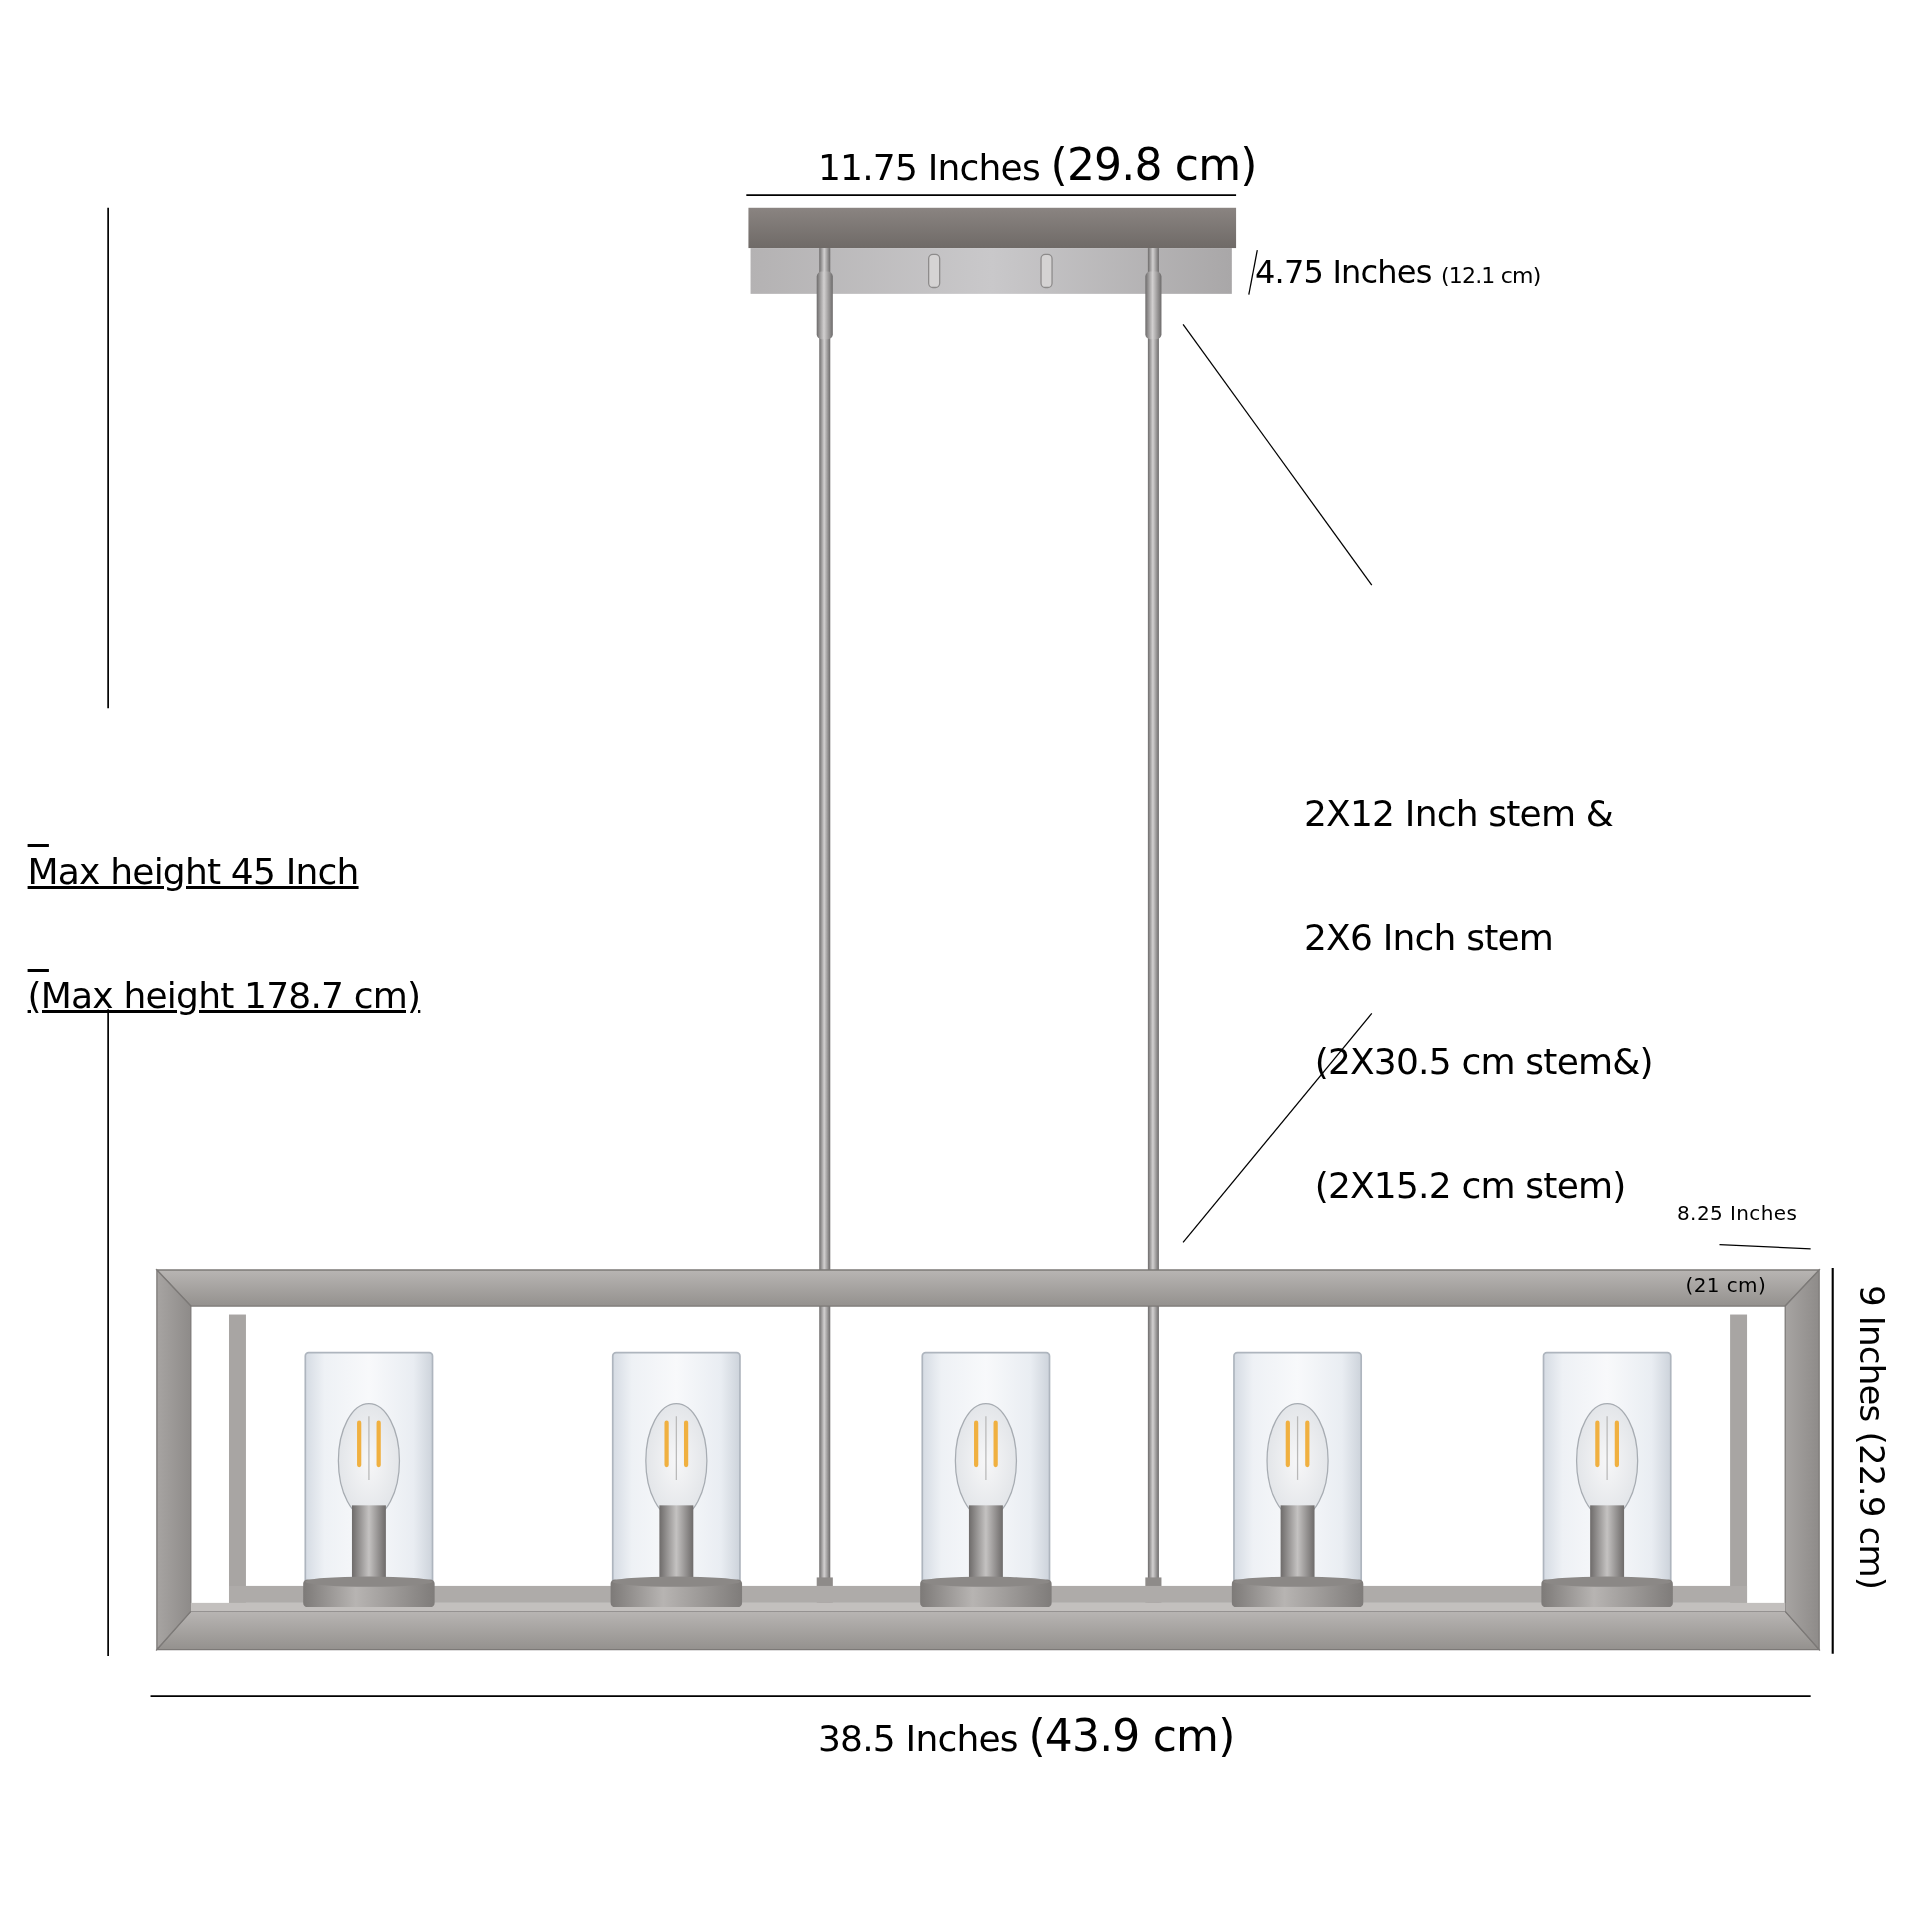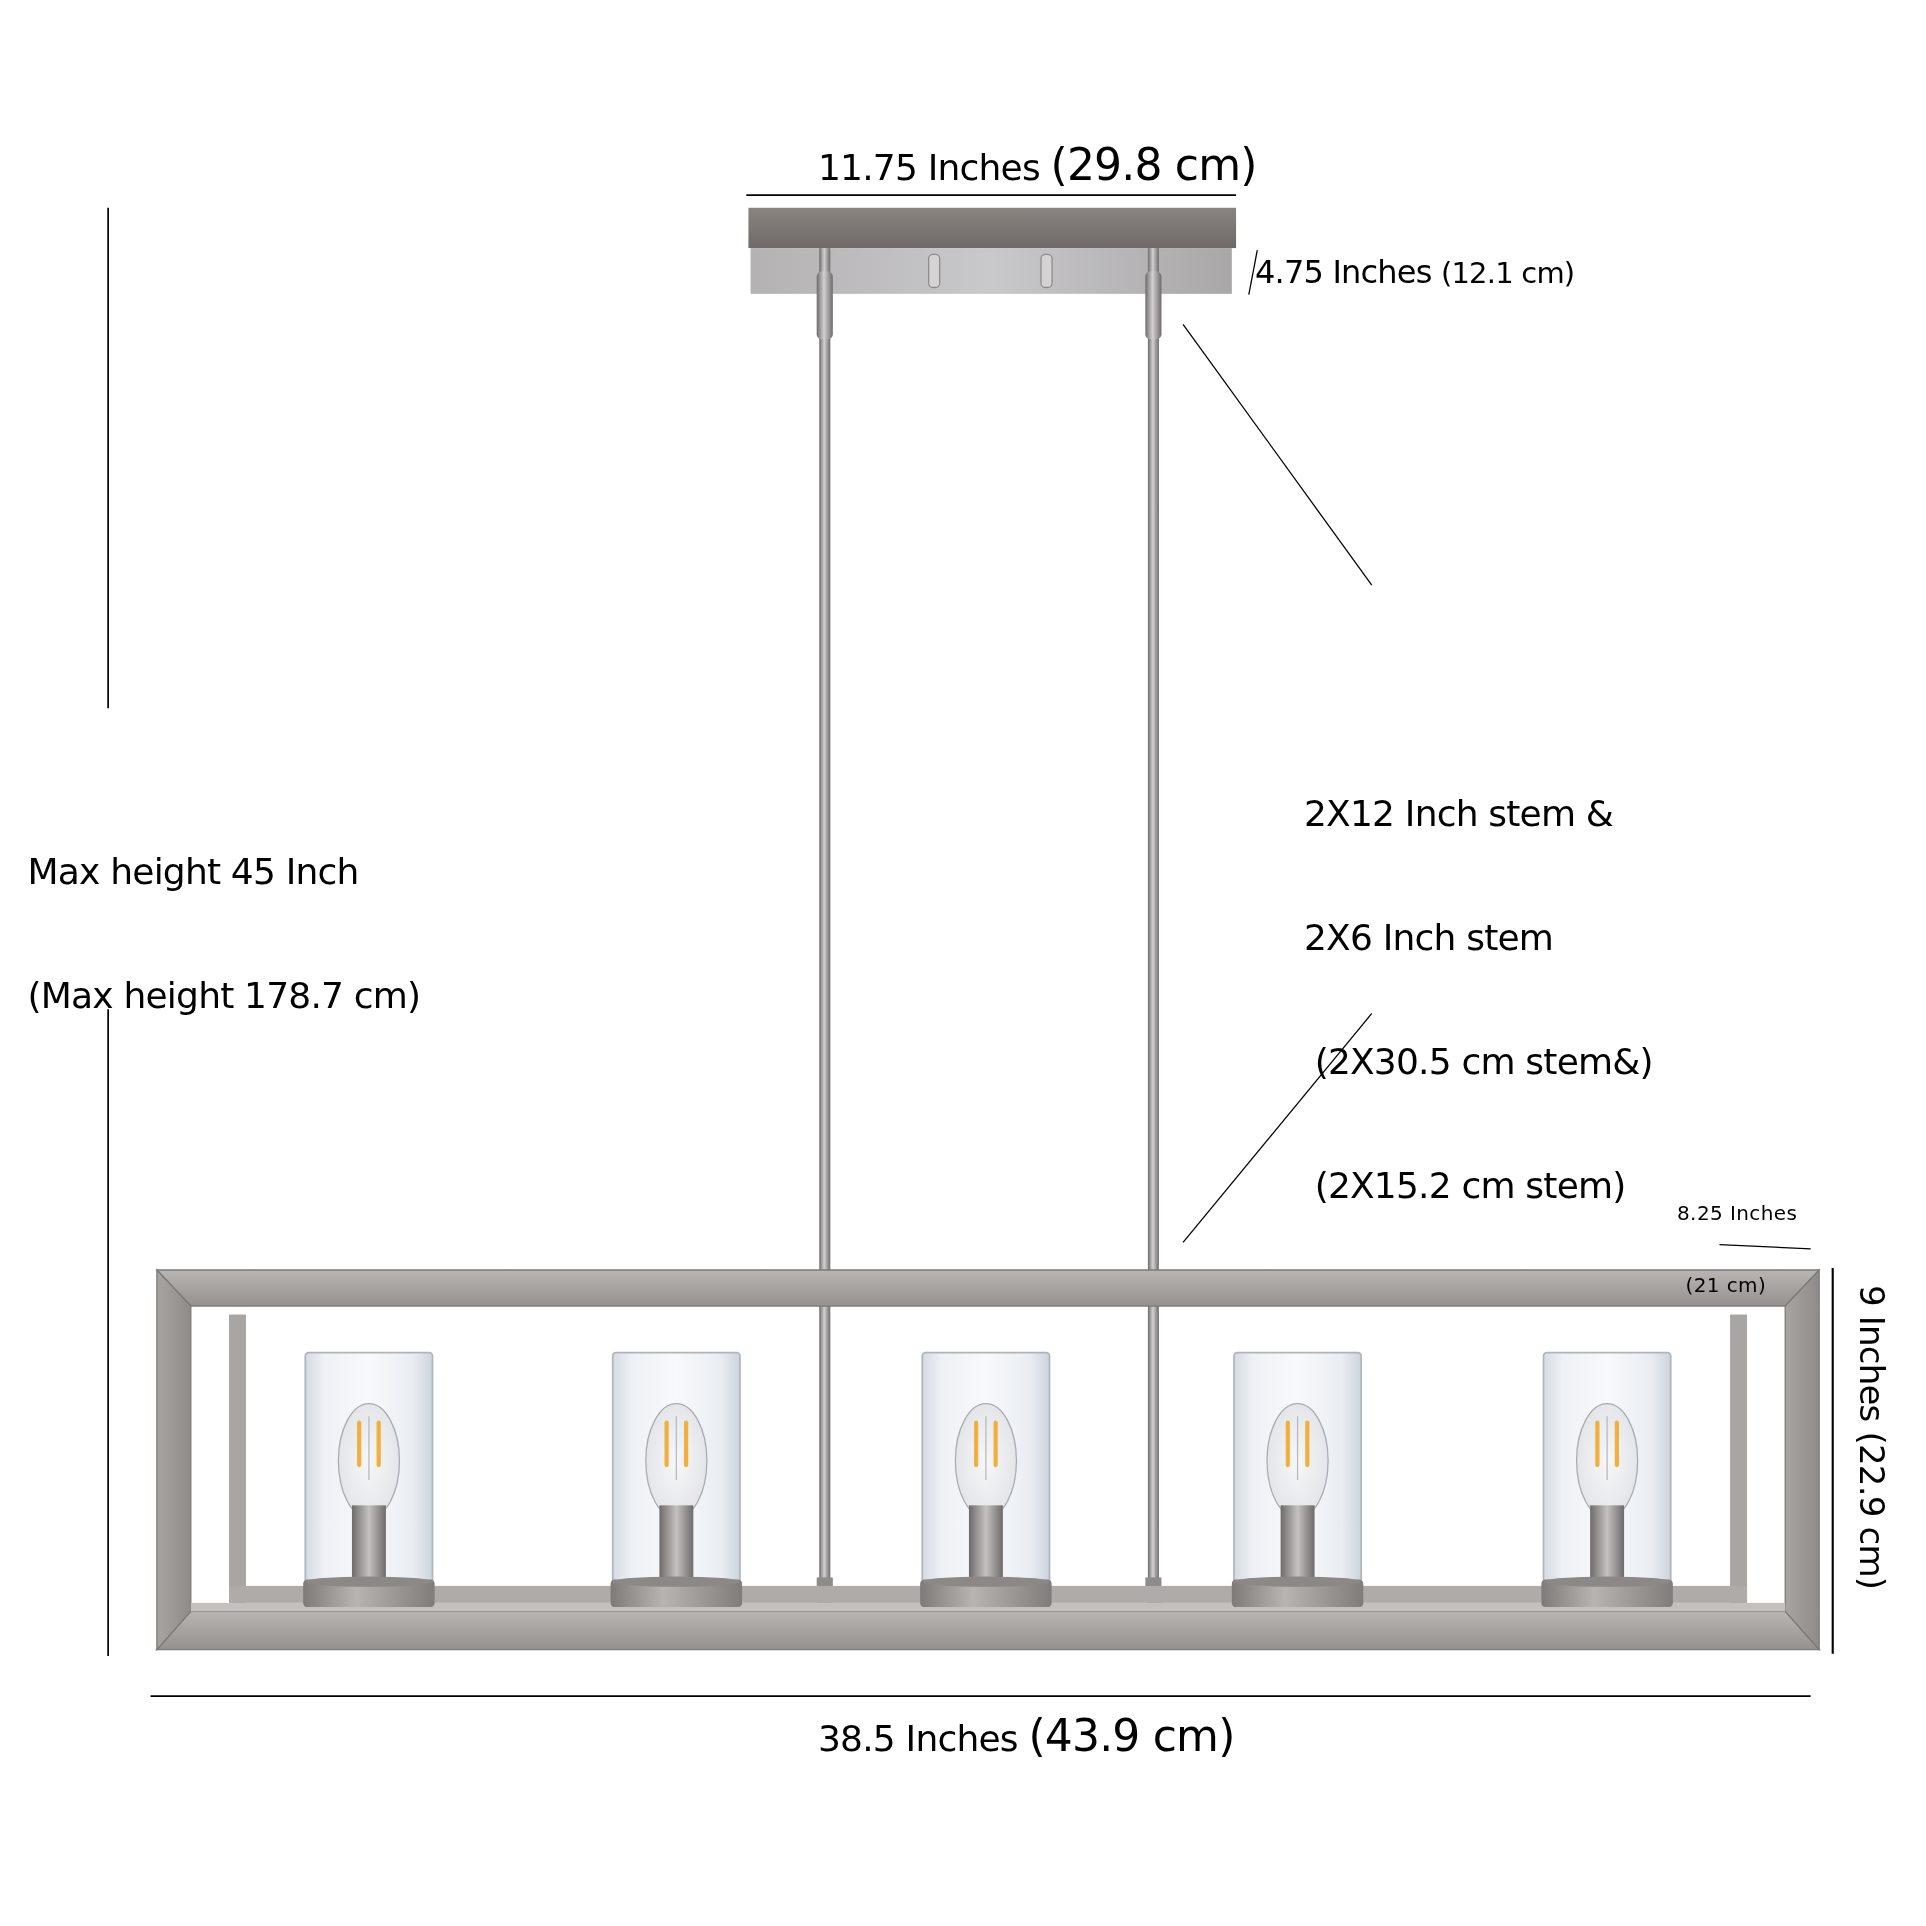--- a/index.html
+++ b/index.html
@@ -130,30 +130,30 @@
     <line x1="4055" y1="2935" x2="4270" y2="2945" stroke-width="3"></line>
 
     <line x1="4322" y1="2990" x2="4322" y2="3900" stroke-width="5"></line>
 
     <line x1="355" y1="4000" x2="4270" y2="4000" stroke-width="4"></line>
   </g>
 </svg>
 
 <div class="label" style="left:818px; top:140px;"><span>11.75 Inches</span> <span class="cm">(29.8 cm)</span></div>
 
-<div class="label" style="left:1255px; top:254px; font-size:32px;"><span>4.75 Inches</span> <span class="cm" style="font-size:29px;margin-top:27px;">(12.1 cm)</span></div>
+<div class="label" style="left:1255px; top:254px; font-size:32px;"><span>4.75 Inches</span> <span class="cm" style="font-size:22px;margin-top:27px;">(12.1 cm)</span></div>
 
 <div class="label" style="left:1304px; top:710px;">
   <div>2X12 Inch stem &amp;</div>
   <div>2X6 Inch stem</div>
   <div> (2X30.5 cm stem&amp;)</div>
   <div> (2X15.2 cm stem)</div>
 </div>
 
-<div class="label" style="left:27.6px; top:768px;">
+<div class="label" style="left:27.6px; top:768px;text-decoration:underline;">
   <div>Max height 45 Inch</div>
   <div>(Max height 178.7 cm)</div>
 </div>
 
 <div class="label" style="left:1677px; top:1153px; font-size:20px; letter-spacing:0.4px; line-height:1.2;">
   <div>8.25 Inches</div>
   <div style="padding-left:8.5px;">(21 cm)</div>
 </div>
 
 <div class="label" style="left:1853px; top:1285px; font-size:34px; transform-origin:0 0; transform: translate(38px,0) rotate(90deg);"><span>9 Inches</span> <span>(22.9 cm)</span></div>

